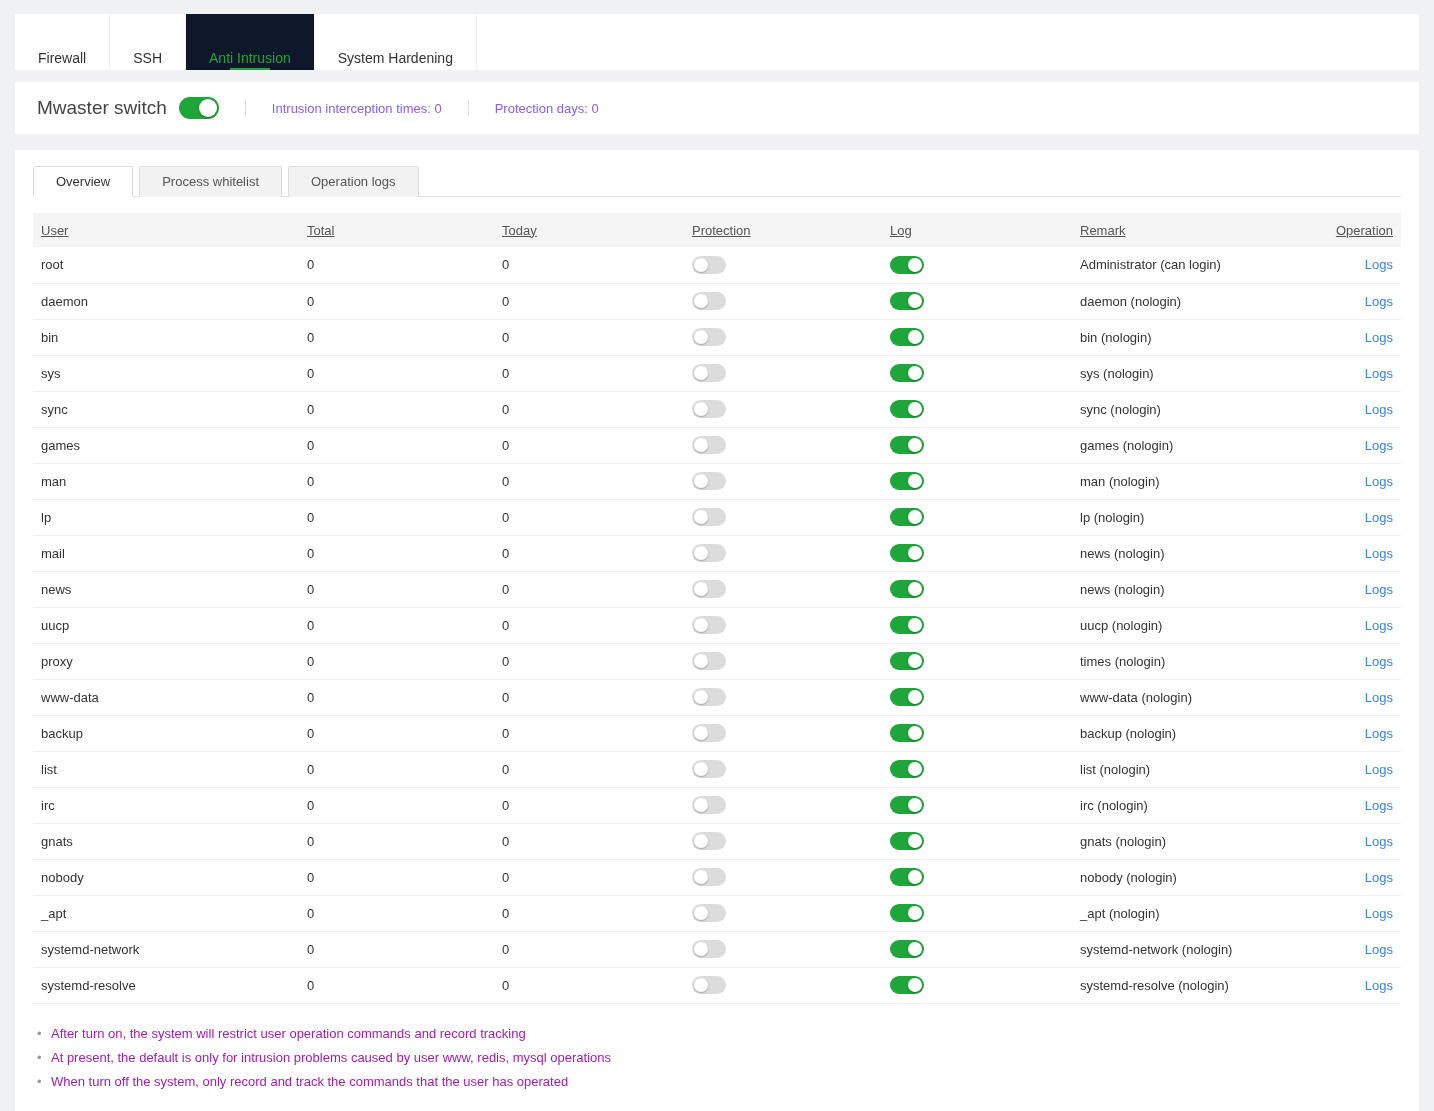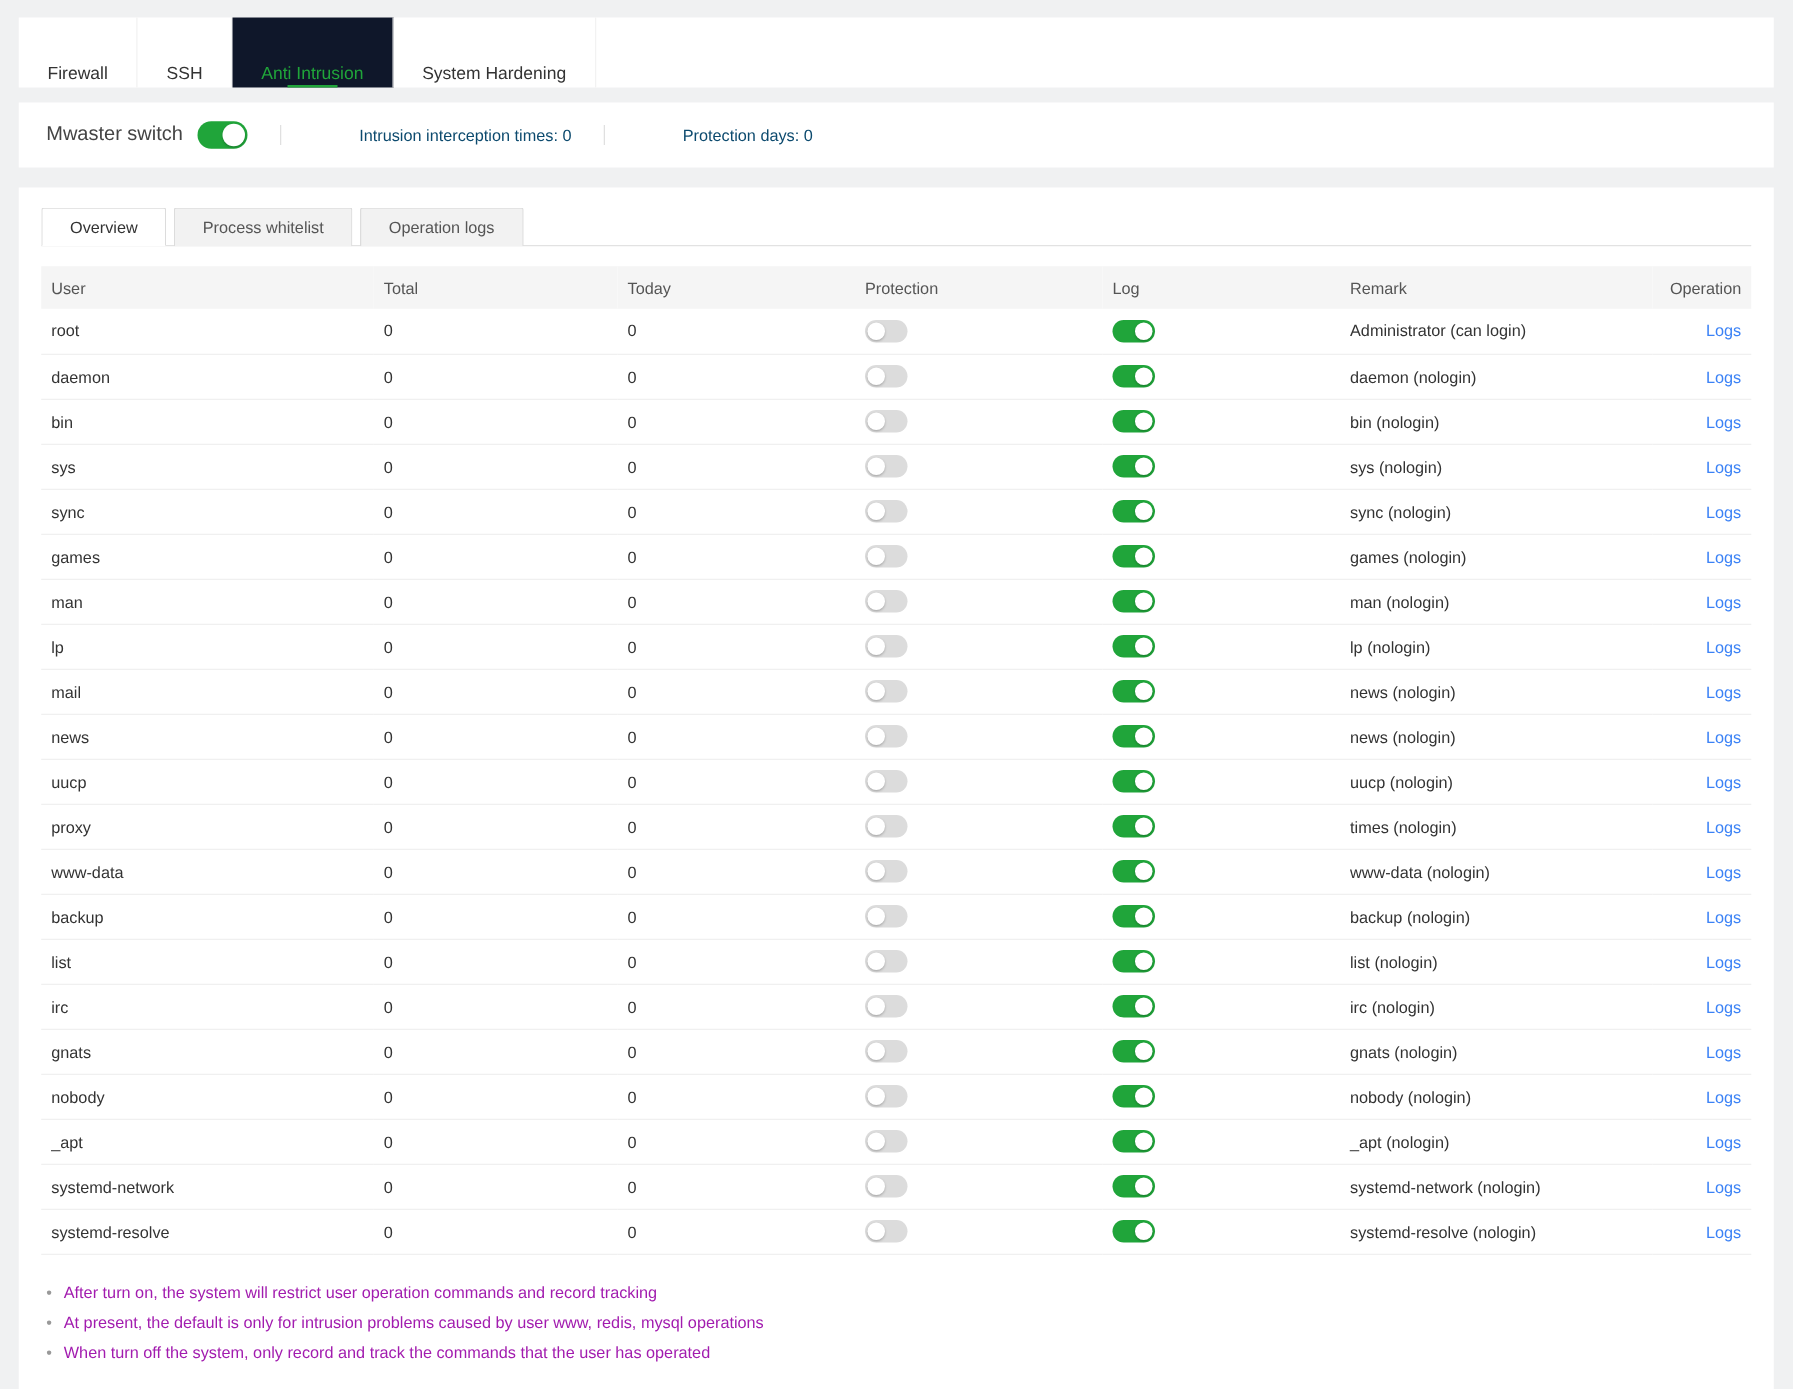--- a/index.html
+++ b/index.html
@@ -45,27 +45,27 @@
   }
 
   
   .masterbar {
     display: flex;
     align-items: center;
     height: 52px;
     padding: 0 22px;
     margin-bottom: 16px;
   }
-  .masterbar .label { font-size: 16px; color: #444; }
+  .masterbar .label { font-size: 19px; color: #444; }
   .masterbar .sep {
     width: 1px; height: 16px;
     background: #e0e0e0;
     margin: 0 26px;
   }
-  .stat { color: #0c4a6e; margin-left: 36px; }
+  .stat { color: #8b5cf6; }
 
   
   .toggle {
     display: inline-block;
     width: 34px; height: 18px;
     border-radius: 10px;
     background: #dcdcdc;
     position: relative;
     vertical-align: middle;
     cursor: pointer;
@@ -120,20 +120,21 @@
     margin-top: 16px;
   }
   thead th {
     background: #f5f5f5;
     font-weight: normal;
     text-align: left;
     color: #555;
     height: 34px;
     padding: 0 8px;
     font-size: 13px;
+    text-decoration: underline;
   }
   tbody td {
     height: 36px;
     padding: 0 8px;
     border-bottom: 1px solid #f0f0f0;
     color: #333;
     font-size: 13px;
   }
   th.op, td.op { text-align: right; }
   .logs-link {

